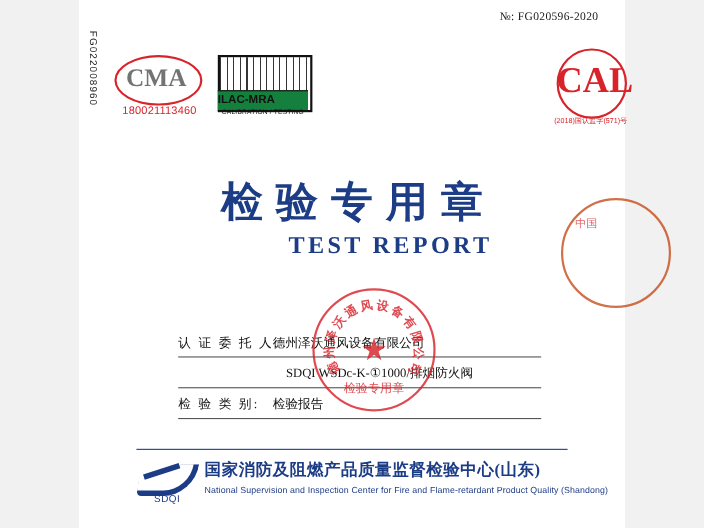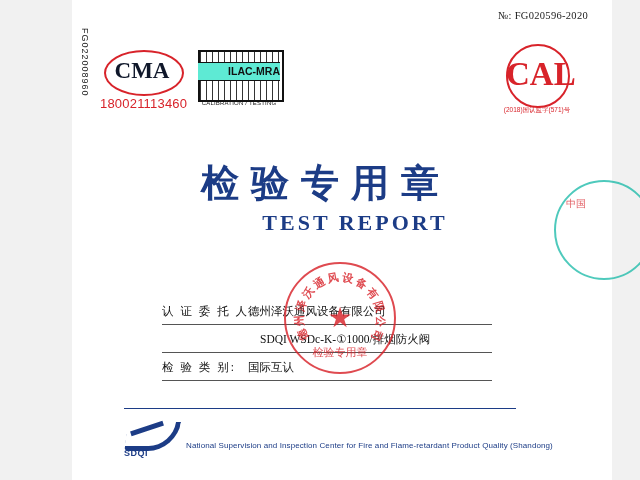--- a/index.html
+++ b/index.html
@@ -26,21 +26,20 @@
   .side-bar.left { left: 0; }
   .side-bar.right { right: 0; }
 
   .sheet {
     position: absolute;
     left: 72px;
     top: 0;
     width: 496px;
     height: 480px;
     background: #ffffff;
-    padding-left: 44px;
   }
 
   
   .report-no {
     position: absolute;
     right: 24px;
     top: 10px;
     font-size: 10.5px;
     color: #1a1a1a;
     letter-spacing: 0.3px;
@@ -87,32 +86,33 @@
     border-radius: 50%;
   }
   .cma .oval-text {
     position: absolute;
     left: 0;
     top: 0;
     width: 80px;
     height: 46px;
     line-height: 46px;
     text-align: center;
-    color: #0f172a;
+    color: #737373;
     font-weight: bold;
     font-size: 23px;
     font-family: "Liberation Serif", serif;
     letter-spacing: 0px;
   }
   .cma .cma-num {
     position: absolute;
     left: -2px;
     top: 48px;
     width: 90px;
-    font-size: 13px;
+    text-align: center;
+    font-size: 10px;
     color: #d8232a;
     letter-spacing: 0.2px;
   }
 
   
   .ilac {
     position: absolute;
     left: 96px;
     top: 2px;
     width: 86px;
@@ -127,27 +127,27 @@
   }
   .ilac .box .hatch {
     position: absolute;
     left: 0; top: 0; right: 0; bottom: 0;
     background: repeating-linear-gradient(90deg, #111 0 1px, transparent 1px 6px);
     opacity: 0.85;
   }
   .ilac .band {
     position: absolute;
     left: 0;
-    top: 20px;
+    top: 40px;
     width: 82px;
     height: 17px;
-    background: #5eead4;
+    background: #15803d;
     border-top: 1px solid #111;
     border-bottom: 1px solid #111;
-    text-align: right;
+    text-align: left;
     line-height: 17px;
     font-size: 10.5px;
     font-weight: bold;
     color: #111;
     font-family: "Liberation Sans", sans-serif;
     letter-spacing: 0px;
   }
   .ilac .sub {
     position: absolute;
     left: 0;
@@ -367,22 +367,23 @@
   }
 
   
   .stamp-edge {
     position: absolute;
     right: -42px;
     top: 180px;
     width: 96px;
     height: 96px;
     border-radius: 50%;
-    border: 2px solid #14b8a6;
+    border: 2px solid #c2410c;
     opacity: 0.75;
+    text-align: center;
   }
   .stamp-edge .t {
     position: absolute;
     left: 10px;
     top: 16px;
     width: 22px;
     font-size: 10px;
     color: #d8232a;
     line-height: 12px;
     font-family: "Liberation Serif", serif;
@@ -425,24 +426,24 @@
     position: absolute;
     left: 6px;
     top: 6px;
     width: 34px;
     height: 5px;
     background: #1c3c86;
     transform: rotate(-18deg);
   }
   .footer .mark .sdqi {
     position: absolute;
-    left: 0;
+    left: 16px;
     top: 28px;
     font-size: 9px;
-    font-weight: bold;
+    font-weight: normal;
     color: #1c3c86;
     letter-spacing: 0.5px;
   }
   .footer .org-cn {
     position: absolute;
     left: 62px;
     top: 2px;
     font-size: 15px;
     font-weight: bold;
     color: #1c3c86;
@@ -510,21 +511,21 @@
       <span class="lbl">认 证 委 托 人:</span>
       <span class="val">德州泽沃通风设备有限公司</span>
     </div>
 
     <div class="field" id="field-model">
       <span class="val">SDQI WSDc-K-①1000/排烟防火阀</span>
     </div>
 
     <div class="field" id="field-type">
       <span class="lbl">检 验 类 别:</span>
-      <span class="val">国际互认</span>
+      <span class="val">检验报告</span>
     </div>
 
     <div class="stamp">
       <div class="arc" id="stamp-arc">
           <span style="transform: translate(-38.0649px, 17.75px) rotate(-115deg) translate(-5px, -6px);">德</span>
           <span style="transform: translate(-41.893px, 2.99625px) rotate(-94.0909deg) translate(-5px, -6px);">州</span>
           <span style="transform: translate(-40.2036px, -12.1521px) rotate(-73.1818deg) translate(-5px, -6px);">泽</span>
           <span style="transform: translate(-33.2192px, -25.7px) rotate(-52.2727deg) translate(-5px, -6px);">沃</span>
           <span style="transform: translate(-21.8596px, -35.863px) rotate(-31.3636deg) translate(-5px, -6px);">通</span>
           <span style="transform: translate(-7.62113px, -41.3028px) rotate(-10.4545deg) translate(-5px, -6px);">风</span>
@@ -540,17 +541,18 @@
     </div>
 
     <div class="footer-line"></div>
 
     <div class="footer">
       <div class="mark">
         <div class="swoosh"></div>
         <div class="bar"></div>
         <div class="sdqi">SDQI</div>
       </div>
+      <div class="org-cn">国家消防及阻燃产品质量监督检验中心(山东)</div>
       <div class="org-en">National Supervision and Inspection Center for Fire and Flame-retardant Product Quality (Shandong)</div>
     </div>
 
   </div>
 </div>
 
 </body></html>

